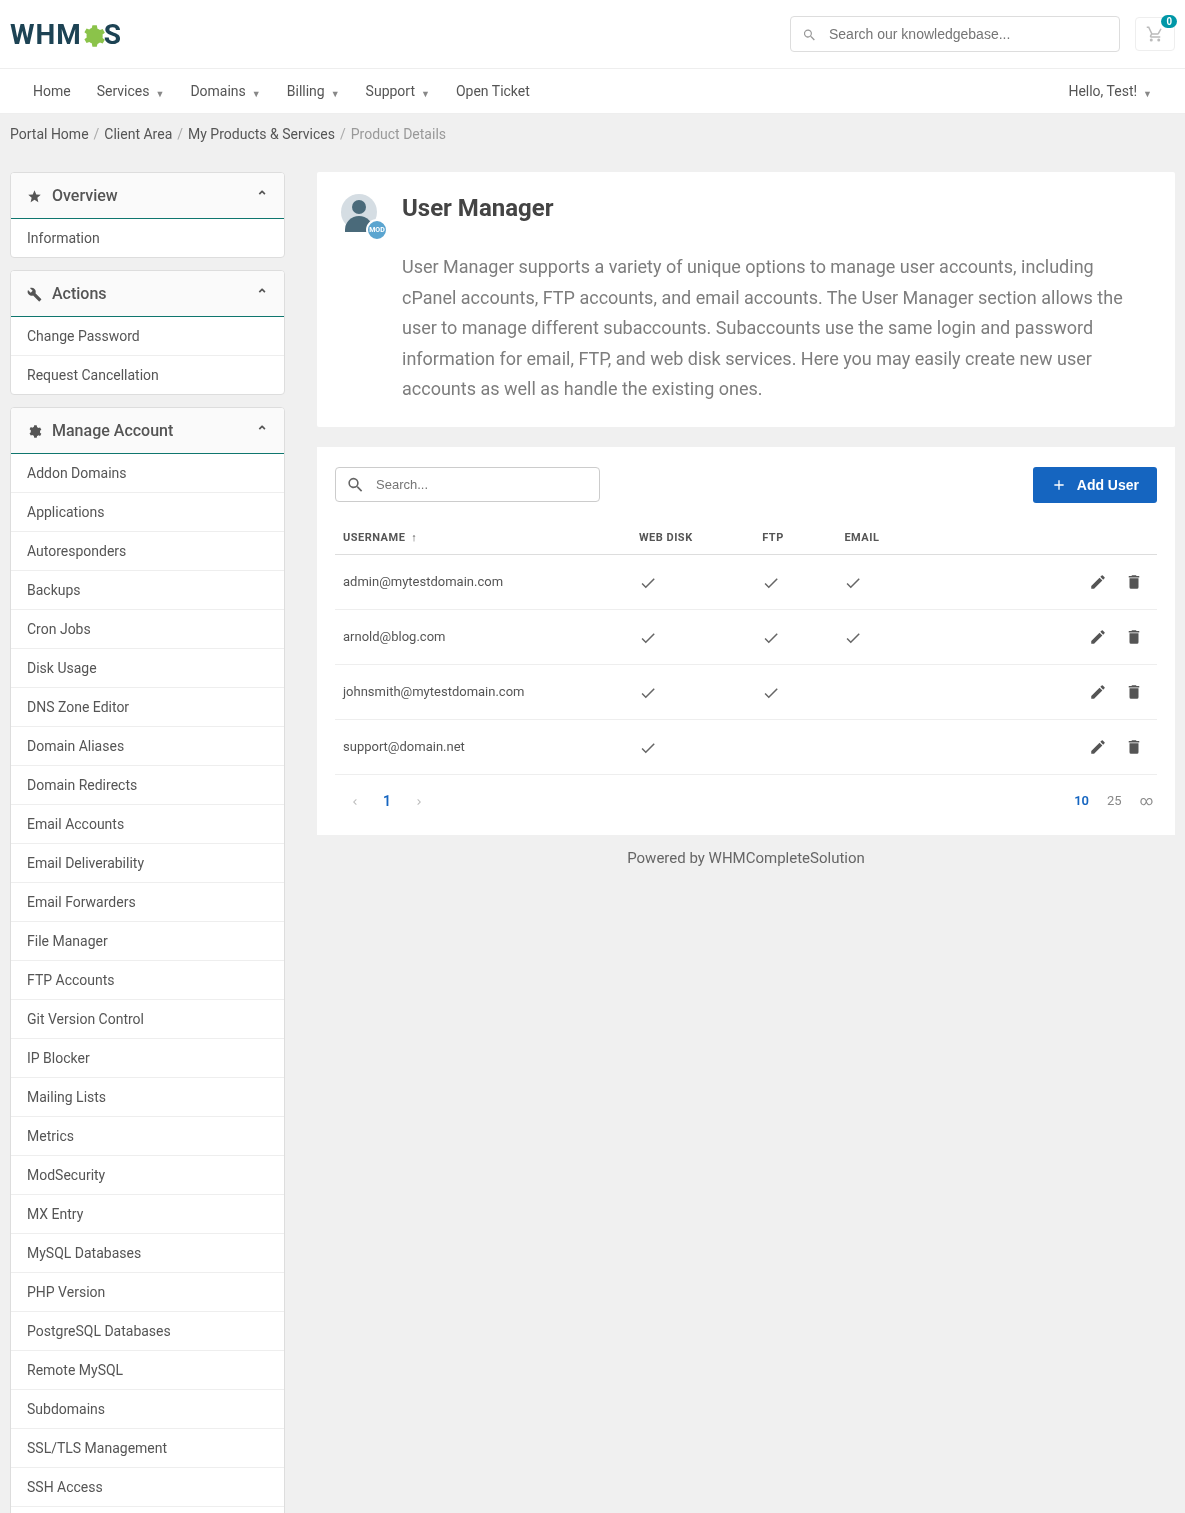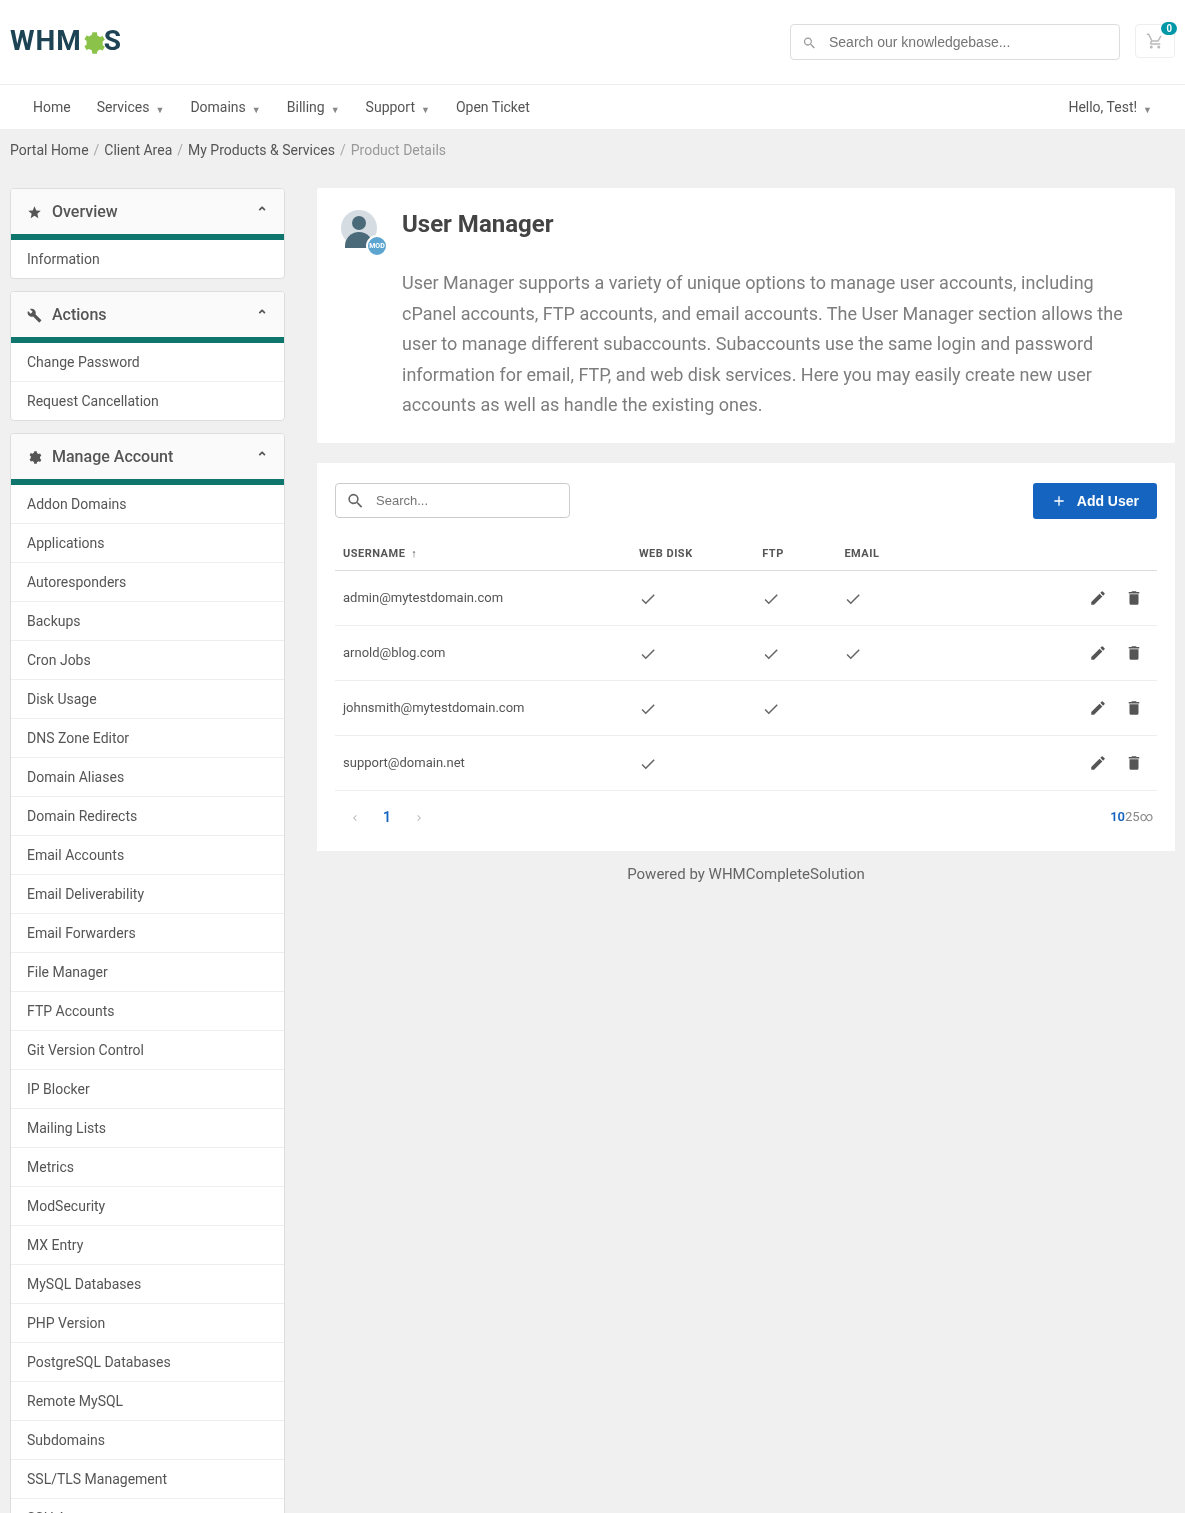--- a/index.html
+++ b/index.html
@@ -1,68 +1,68 @@
 <!DOCTYPE html>
 <html><head>
 <meta charset="utf-8">
 <style>
 *{box-sizing:border-box;margin:0;padding:0}
 body{font-family:-apple-system,BlinkMacSystemFont,"Segoe UI",Roboto,Arial,sans-serif;background:#fff;color:#555;font-size:14px}
-.header{display:flex;align-items:flex-start;padding:24px 10px;background:#fff}
+.header{display:flex;align-items:center;padding:16px 10px;background:#fff}
 .logo{font-size:28px;font-weight:700;color:#1d4354;letter-spacing:1px;display:flex;align-items:center}
 .logo .gear{color:#8bc34a;display:inline-block;margin:0 -2px}
 .header-spacer{flex:1}
 .search-box{position:relative;width:330px}
 .search-box input{width:100%;padding:9px 12px 9px 38px;border:1px solid #ddd;border-radius:4px;font-size:14px;color:#555}
 .search-box .search-icon{position:absolute;left:12px;top:50%;transform:translateY(-50%);color:#999}
 .cart-btn{margin-left:15px;position:relative;border:1px solid #eee;border-radius:4px;padding:7px 10px;color:#bbb;background:#fff}
 .cart-badge{position:absolute;top:-3px;right:-3px;background:#0097a7;color:#fff;border-radius:8px;font-size:10px;padding:1px 5px;font-weight:600}
 .navbar{display:flex;align-items:center;padding:0 20px;border-top:1px solid #eee;border-bottom:1px solid #eee;background:#fff}
 .nav-item{padding:14px 13px;color:#555;cursor:pointer;display:flex;align-items:flex-end;gap:6px}
 .nav-spacer{flex:1}
 .caret{font-size:9px;color:#888}
 .breadcrumb{background:#f0f0f0;padding:12px 10px;display:flex;gap:5px;font-size:14px}
 .breadcrumb a{color:#555;text-decoration:none}
 .breadcrumb .sep{color:#aaa}
 .breadcrumb .current{color:#999}
 .main{display:flex;gap:32px;padding:18px 10px;background:#f0f0f0;align-items:flex-start}
 .sidebar{width:275px;flex-shrink:0}
 .panel{background:#fff;border:1px solid #ddd;border-radius:4px;margin-bottom:12px;overflow:hidden}
-.panel-header{padding:13px 16px;border-bottom:6px solid #0f766e;font-size:16px;font-weight:500;color:#555;display:flex;align-items:center;gap:10px;background:#fafafa}
+.panel-header{padding:13px 16px;border-bottom:1px solid #0f766e;font-size:16px;font-weight:500;color:#555;display:flex;align-items:center;gap:10px;background:#fafafa}
 .panel-header .chevron{margin-left:auto;font-size:14px;font-weight:700}
 .panel-item{padding:11px 16px;border-bottom:1px solid #eee;color:#555;cursor:pointer;font-size:14px}
 .panel-item:last-child{border-bottom:none}
 .content{flex:1;min-width:0}
 .card{background:#fff;padding:22px 24px;margin-bottom:20px;border-radius:2px}
 .card-head{display:flex;gap:18px;margin-bottom:15px}
 .avatar{width:43px;height:43px;position:relative;flex-shrink:0}
 .avatar .person{width:36px;height:36px;background:#d5dde3;border-radius:50%;position:relative}
 .avatar .person::before{content:"";position:absolute;top:6px;left:50%;transform:translateX(-50%);width:14px;height:14px;background:#4a6a7a;border-radius:50%}
 .avatar .person::after{content:"";position:absolute;bottom:-2px;left:50%;transform:translateX(-50%);width:28px;height:16px;background:#4a6a7a;border-radius:14px 14px 0 0}
 .avatar .badge{position:absolute;right:-4px;bottom:-4px;background:#5ba5d0;color:#fff;font-size:7px;font-weight:700;border-radius:50%;width:22px;height:22px;display:flex;align-items:center;justify-content:center;border:2px solid #fff}
 .page-title{font-size:24px;font-weight:700;color:#444}
 .description{color:#7d7d7d;line-height:1.7;font-size:18px;margin-left:61px}
 .table-card{background:#fff;padding:20px 18px}
 .toolbar{display:flex;align-items:center;margin-bottom:18px}
-.table-search{position:relative;width:235px}
+.table-search{position:relative;width:265px}
 .table-search input{width:100%;padding:9px 12px 9px 40px;border:1px solid #ccc;border-radius:4px;font-size:13px}
 .table-search .icon{position:absolute;left:11px;top:50%;transform:translateY(-50%);color:#666}
 .add-btn{margin-left:auto;background:#1565c0;color:#fff;border:none;padding:10px 18px;border-radius:3px;font-size:14px;font-weight:600;cursor:pointer;display:flex;align-items:center;gap:10px}
 table{width:100%;border-collapse:collapse}
 th{text-align:left;padding:10px 8px;font-size:11px;font-weight:700;color:#555;letter-spacing:0.5px;border-bottom:1px solid #ddd}
 th .sort{margin-left:6px}
 td{padding:14px 8px;border-bottom:1px solid #eee;font-size:13px;color:#555}
 td.center{text-align:left}
 .check{color:#666;font-size:17px}
 .action-cell{text-align:right;white-space:nowrap}
 .action-btn{background:none;border:none;color:#555;cursor:pointer;padding:4px 6px;margin-left:6px}
 .pagination{display:flex;align-items:center;padding:14px 4px 2px}
 .page-nav{background:none;border:none;color:#bbb;padding:4px 10px;cursor:pointer}
 .page-num{color:#1565c0;font-weight:600;padding:4px 12px}
-.page-size{margin-left:auto;display:flex;font-size:13px}
+.page-size{margin-left:auto;display:flex;gap:18px;font-size:13px}
 .page-size span{color:#888;cursor:pointer}
 .page-size span.active{color:#1565c0;font-weight:600}
 .footer{text-align:center;padding:14px;color:#666;font-size:15px;background:#f0f0f0}
 svg{display:inline-block;vertical-align:middle}
 </style>
 </head>
 <body>
 
 <div class="header">
   <div class="logo">

